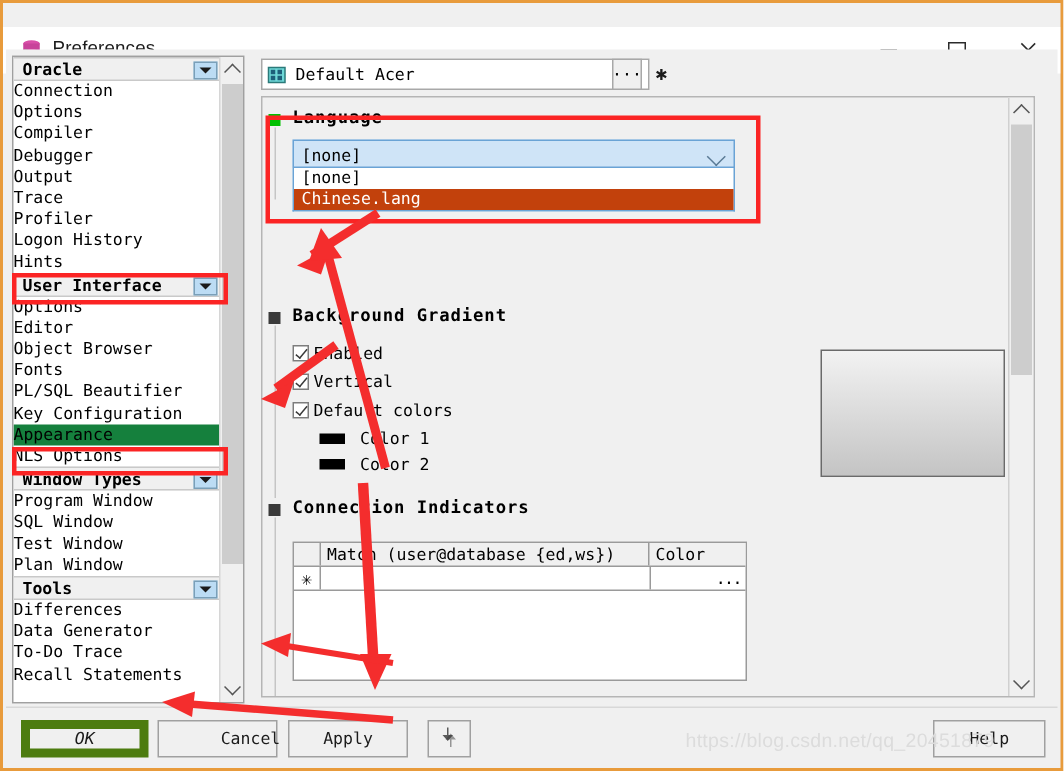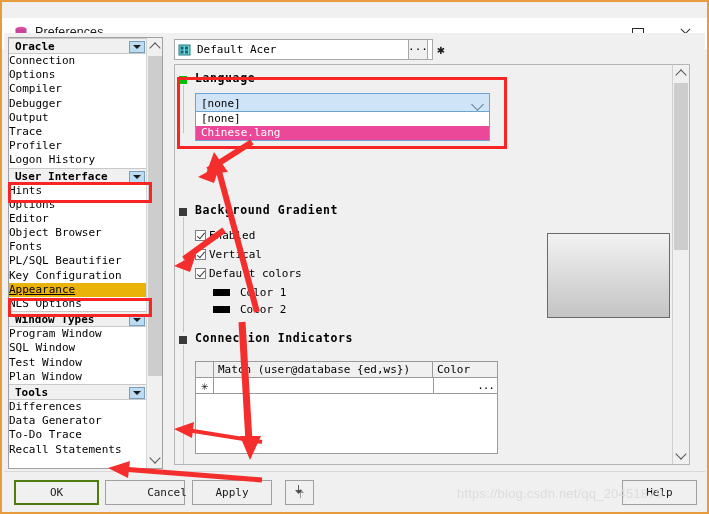--- a/index.html
+++ b/index.html
@@ -123,22 +123,21 @@
   .tree-group .combo-btn .arr {
     width: 0; height: 0;
     border-left: 4px solid transparent;
     border-right: 4px solid transparent;
     border-top: 4px solid #1b1b1b;
   }
   .tree-item {
     color: #000;
   }
   .tree-item.selected {
-    background: #eab308;
-    text-decoration: underline;
+    background: #15803d;
   }
 
   
   .tree-scroll {
     position: absolute;
     right: 0; top: 0;
     width: 16px; height: 100%;
     background: #f0f0f0;
     border-left: 1px solid #d6d6d6;
     box-sizing: border-box;
@@ -283,21 +282,21 @@
     border: 1px solid #6aa3d5;
     border-top: none;
     box-sizing: border-box;
   }
   .lang-opt {
     height: 14px; line-height: 14px;
     padding-left: 5px;
     font-size: 11px;
   }
   .lang-opt.sel {
-    background: #ec4899;
+    background: #c2410c;
     color: #ffffff;
   }
 
   
   .cb-row {
     position: absolute;
     height: 15px;
     display: flex; align-items: center;
     font-size: 11px;
   }
@@ -395,21 +394,22 @@
     height: 25px;
     background: #f0f0f0;
     border: 1px solid #a0a0a0;
     box-sizing: border-box;
     font-family: "DejaVu Sans Mono", monospace;
     font-size: 11px;
     display: flex; align-items: center; justify-content: center;
     color: #1b1b1b;
   }
   .btn.primary {
-    border: 2px solid #4d7c0f;
+    border: 6px solid #4d7c0f;
+    font-style: italic;
   }
   .btn-ok     { left: 10px;  width: 85px; }
   .btn-cancel { left: 101px; width: 80px; padding-left: 44px; }
   .btn-apply  { left: 188px; width: 80px; }
   .btn-icon   { left: 281px; width: 29px; }
   .btn-help   { left: 618px; width: 75px; }
 
   .watermark {
     position: absolute;
     left: 455px; top: 484px;
@@ -474,28 +474,28 @@
             </span>
         </div>
         <div class="tree-row tree-item">Connection</div>
         <div class="tree-row tree-item">Options</div>
         <div class="tree-row tree-item">Compiler</div>
         <div class="tree-row tree-item">Debugger</div>
         <div class="tree-row tree-item">Output</div>
         <div class="tree-row tree-item">Trace</div>
         <div class="tree-row tree-item">Profiler</div>
         <div class="tree-row tree-item">Logon History</div>
+        <div class="tree-row tree-item">Hints</div>
+
         <div class="tree-row tree-group">
           <span>User Interface</span>
           <span class="combo-btn">
               <span class="arr"></span>
             </span>
         </div>
-
-        <div class="tree-row tree-item">Hints</div>
         <div class="tree-row tree-item">Options</div>
         <div class="tree-row tree-item">Editor</div>
         <div class="tree-row tree-item">Object Browser</div>
         <div class="tree-row tree-item">Fonts</div>
         <div class="tree-row tree-item">PL/SQL Beautifier</div>
         <div class="tree-row tree-item">Key Configuration</div>
         <div class="tree-row tree-item selected">Appearance</div>
         <div class="tree-row tree-item">NLS Options</div>
 
         <div class="tree-row tree-group">

